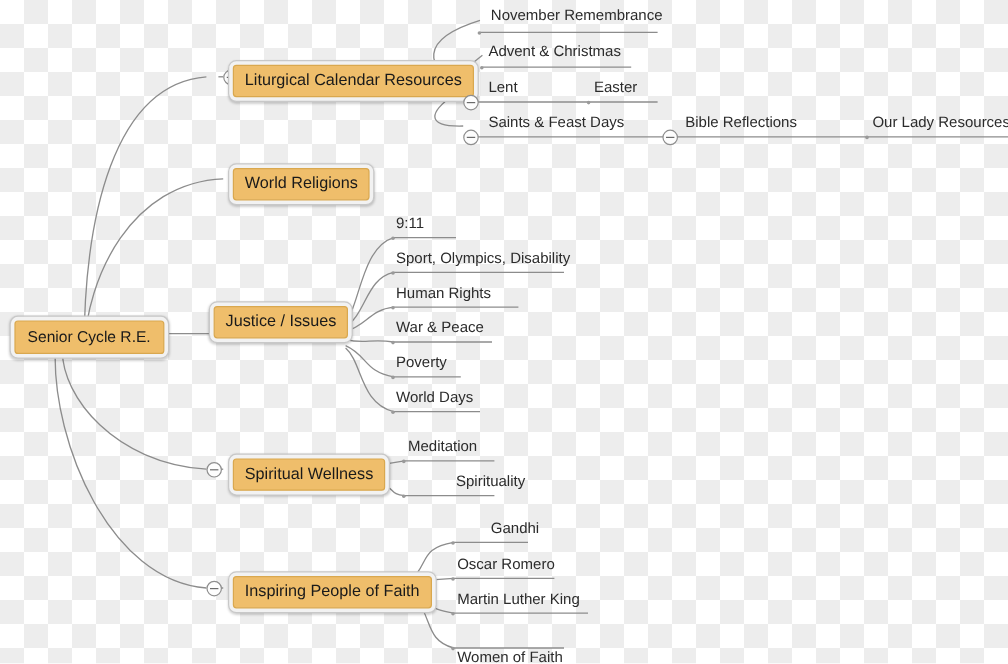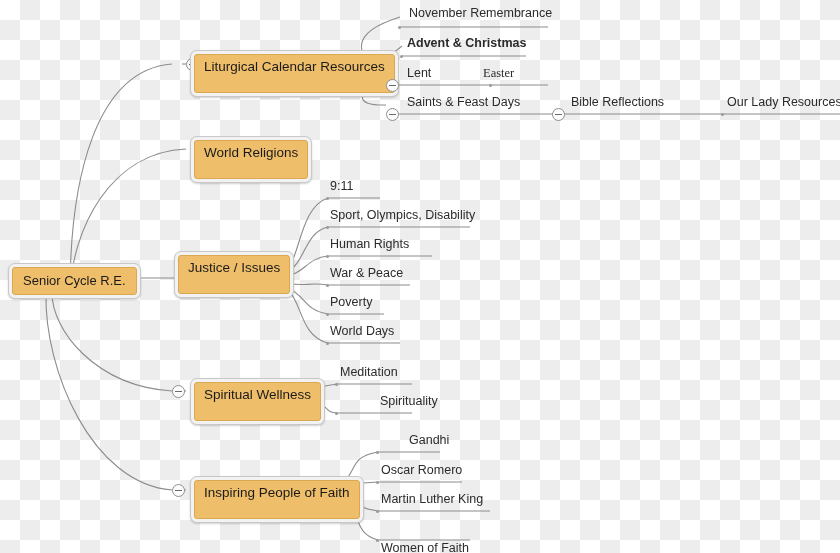--- a/index.html
+++ b/index.html
@@ -30,21 +30,21 @@
     padding:3px;
     box-shadow:0 1px 2px rgba(0,0,0,0.18);
   }
   .node .fill{
     background:#efbe6b;
     border:1px solid #d9a84f;
     border-radius:3px;
     color:#1a1a1a;
     white-space:nowrap;
     line-height:1;
-    padding:5px 9px 18px 9px;
+    padding:5px 9px 6px 9px;
     font-size:13.5px;
   }
   .node.root .fill{font-size:13px;padding:6px 10px 7px 10px;}
 
   
   .leaf{
     position:absolute;
     white-space:nowrap;
     color:#2b2b2b;
     font-size:12.5px;
@@ -151,26 +151,26 @@
 
   <div class="toggle" style="left:186px;top:58px;"></div>
   <div class="node" style="left:190px;top:50px;">
     <div class="fill">Liturgical Calendar Resources</div>
   </div>
 
   <div class="dot" style="left:398px;top:26px;"></div>
   <div class="leaf" style="left:409px;top:7px;">November Remembrance</div>
 
   <div class="dot" style="left:400px;top:55px;"></div>
-  <div class="leaf" style="left:407px;top:37px;font-weight:bold;">Advent &amp; Christmas</div>
+  <div class="leaf" style="left:407px;top:37px;">Advent &amp; Christmas</div>
 
   <div class="toggle" style="left:386px;top:79px;"></div>
   <div class="leaf" style="left:407px;top:67px;">Lent</div>
   <div class="dot" style="left:489px;top:84px;"></div>
-  <div class="leaf" style="left:483px;top:67px;font-family:Liberation Serif, serif;">Easter</div>
+  <div class="leaf" style="left:495px;top:67px;">Easter</div>
 
   <div class="toggle" style="left:386px;top:108px;"></div>
   <div class="leaf" style="left:407px;top:96px;">Saints &amp; Feast Days</div>
 
   <div class="toggle" style="left:552px;top:108px;"></div>
   <div class="leaf" style="left:571px;top:96px;">Bible Reflections</div>
 
   <div class="dot" style="left:721px;top:113px;"></div>
   <div class="leaf" style="left:727px;top:96px;">Our Lady Resources</div>
 

